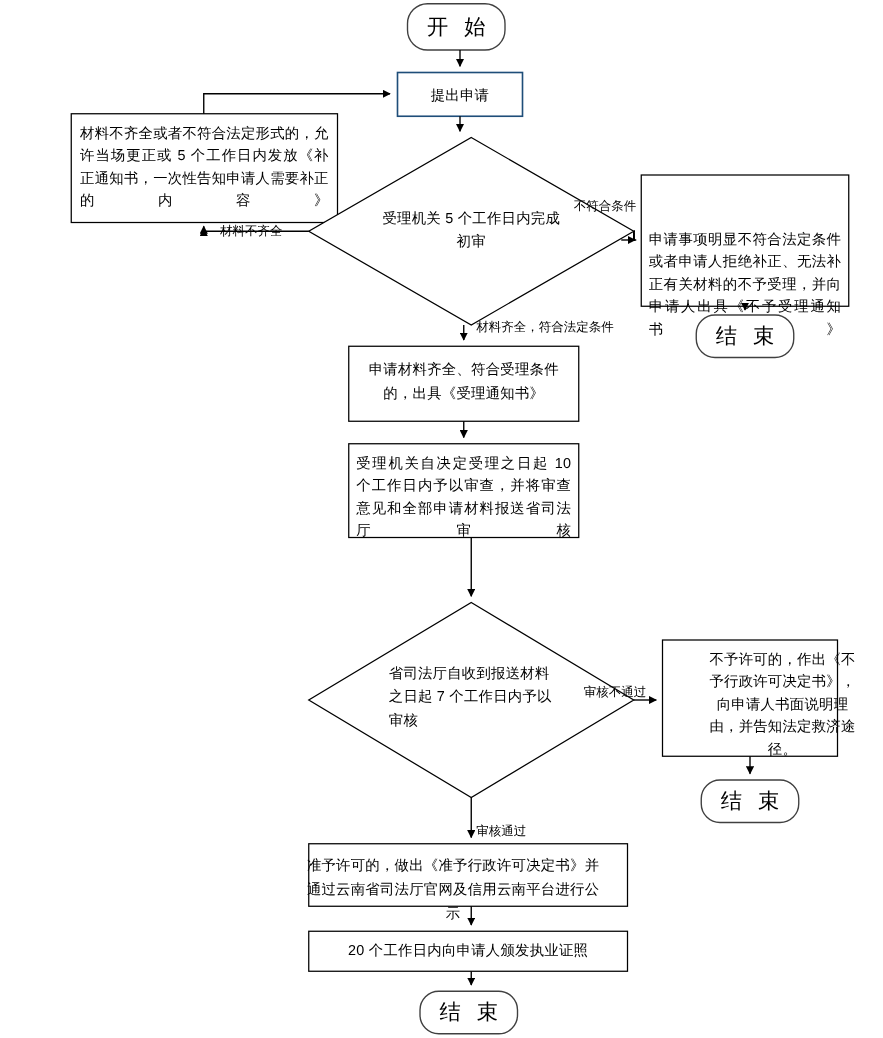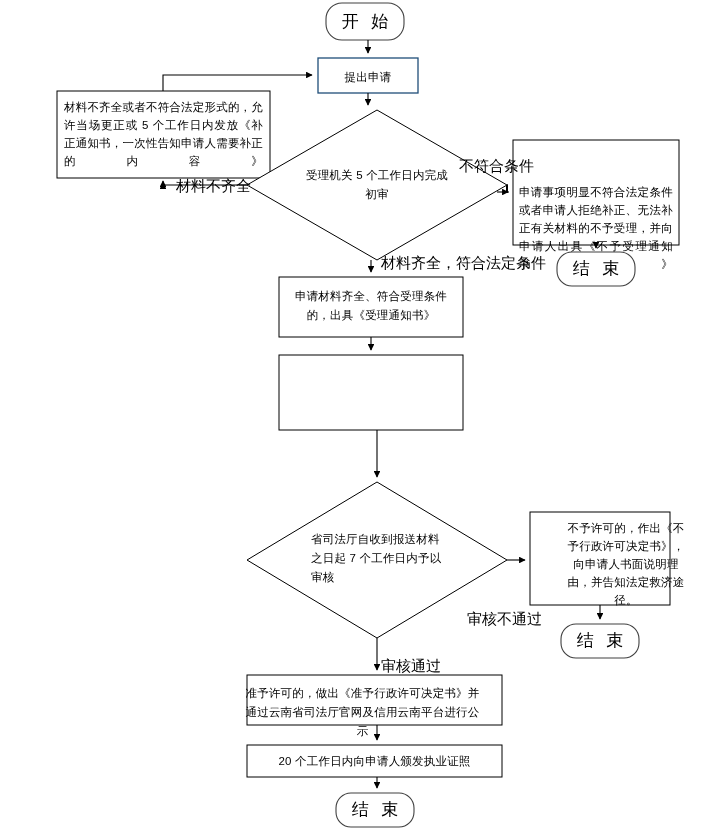--- a/index.html
+++ b/index.html
@@ -67,21 +67,21 @@
     color: #000000;
     font-size: 17px;
     line-height: 14px;
     text-align: center;
     letter-spacing: 4px;
     text-indent: 4px;
   }
   .edge-label {
     position: absolute;
     color: #000000;
-    font-size: 15px;
+    font-size: 10px;
     line-height: 13px;
     white-space: nowrap;
   }
 </style>
 </head>
 <body>
 
 <div id="flow-root">
 
   <svg class="flow" viewBox="0 0 706 830" xmlns="http://www.w3.org/2000/svg">
@@ -169,36 +169,37 @@
   <div class="node-text tight" style="left:64px; top:98px; width:199px; text-align:justify; text-align-last:justify;">材料不齐全或者不符合法定形式的，允许当场更正或 5 个工作日内发放《补正通知书，一次性告知申请人需要补正的内容》</div>
 
   <div class="node-text" style="left:305px; top:166px; width:144px;">受理机关 5 个工作日内完成初审</div>
 
   <div class="node-text tight" style="left:519px; top:147px; width:154px; text-align:justify; text-align-last:justify;margin-top:36px;">申请事项明显不符合法定条件或者申请人拒绝补正、无法补正有关材料的不予受理，并向申请人出具《不予受理通知书》</div>
 
   <div class="term-text" style="left:557px; top:262px; width:78px;">结 束</div>
 
   <div class="node-text" style="left:286px; top:287px; width:170px;">申请材料齐全、符合受理条件的，出具《受理通知书》</div>
 
+  <div class="node-text tight" style="left:285px; top:362px; width:172px; text-align:justify; text-align-last:justify;">受理机关自决定受理之日起 10 个工作日内予以审查，并将审查意见和全部申请材料报送省司法厅审核</div>
 
   <div class="node-text" style="left:311px; top:530px; width:132px; text-align:left;">省司法厅自收到报送材料之日起 7 个工作日内予以审核</div>
 
   <div class="node-text tight" style="left:536px; top:519px; width:128px;margin-left:26px;">不予许可的，作出《不予行政许可决定书》，向申请人书面说明理由，并告知法定救济途径。</div>
 
   <div class="term-text" style="left:561px; top:634px; width:78px;">结 束</div>
 
   <div class="node-text" style="left:242px; top:684px; width:241px;">准予许可的，做出《准予行政许可决定书》并通过云南省司法厅官网及信用云南平台进行公示</div>
 
   <div class="node-text" style="left:254px; top:752px; width:241px;">20 个工作日内向申请人颁发执业证照</div>
 
   <div class="term-text" style="left:336px; top:803px; width:78px;">结 束</div>
 
   <div class="edge-label" style="left:176px; top:179px;">材料不齐全</div>
 
   <div class="edge-label" style="left:459px; top:159px;">不符合条件</div>
 
   <div class="edge-label" style="left:381px; top:256px;">材料齐全，符合法定条件</div>
 
-  <div class="edge-label" style="left:467px; top:613px;font-family:Liberation Serif, serif;">审核不通过</div>
+  <div class="edge-label" style="left:467px; top:548px;font-family:Liberation Serif, serif;">审核不通过</div>
 
   <div class="edge-label" style="left:381px; top:659px;text-align:right;">审核通过</div>
 
 </div>
 
 </body></html>

